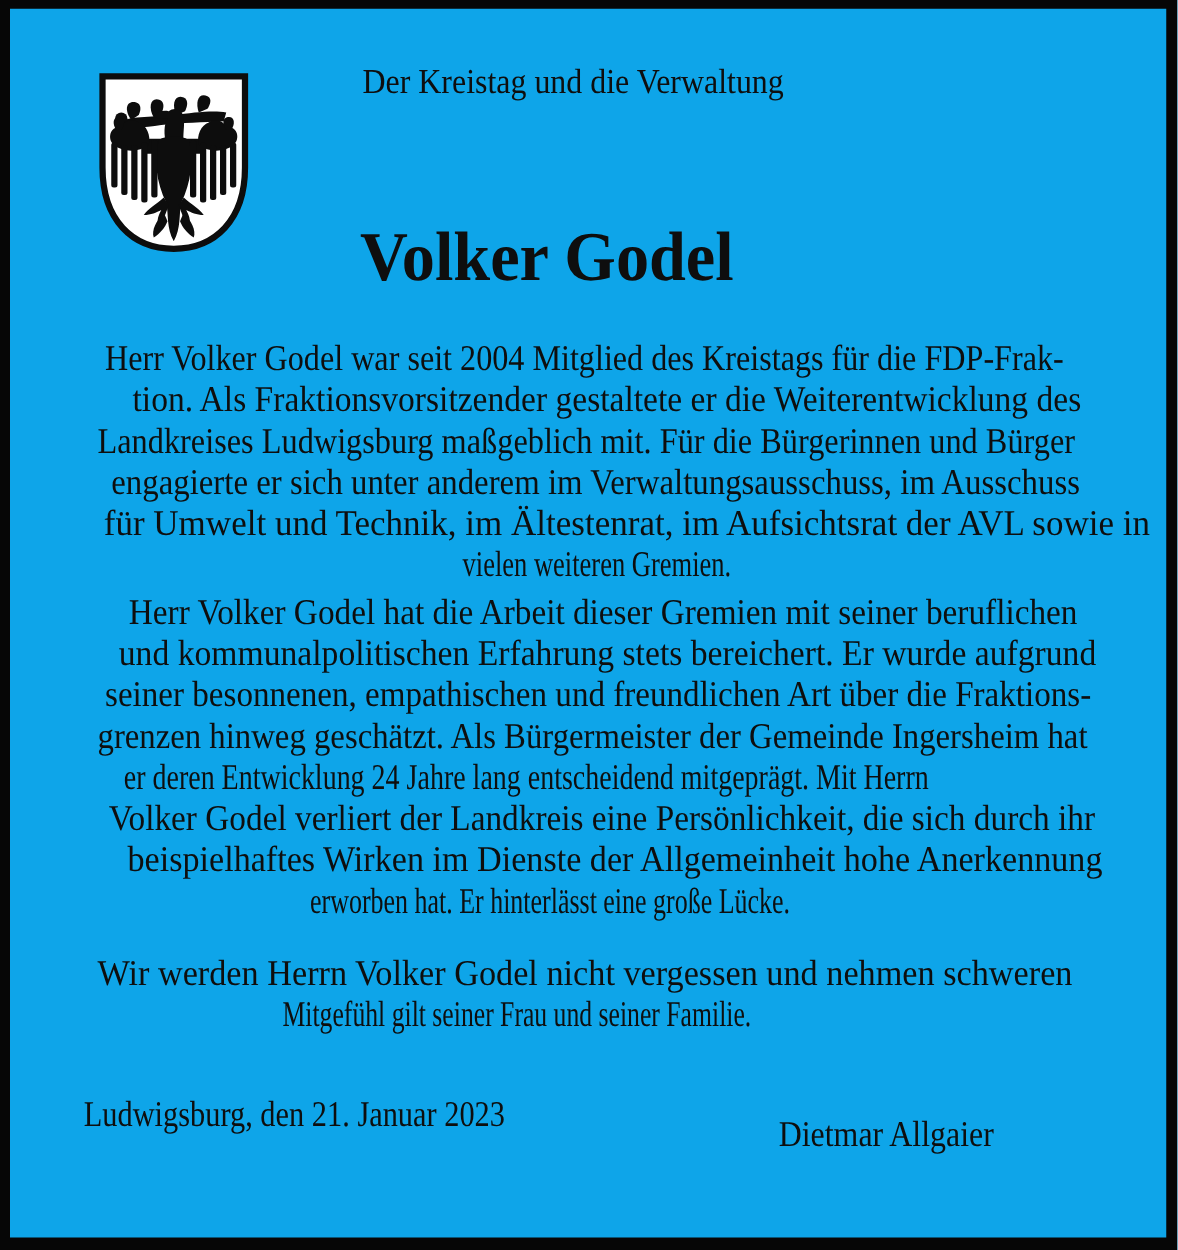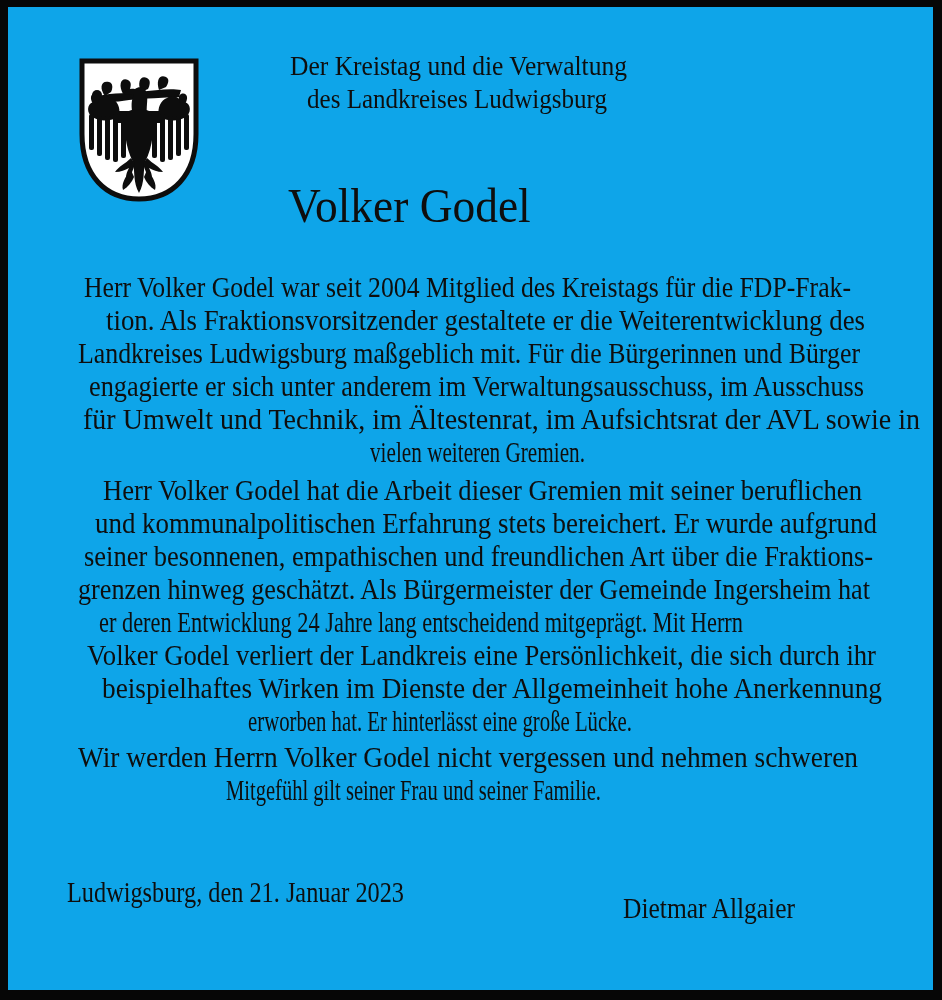--- a/index.html
+++ b/index.html
@@ -15,24 +15,24 @@
     border-bottom: 10px solid #060606;
     overflow: hidden;
     font-family: "Liberation Serif", "DejaVu Serif", serif;
     color: #0e0e0e;
     text-align: center;
   }
   
   .abs { position: absolute; }
   .crest { left: 67px; top: 47px; width: 128px; height: 152px; }
   .header-block { left: 282px; top: 42px; font-size: 28px; line-height: 33px; }
-  .title-block  { left: 280px; top: 165px; font-size: 48px; line-height: 68px; font-weight: normal; }
+  .title-block  { left: 280px; top: 165px; font-size: 56px; line-height: 68px; font-weight: bold; }
   .p1 { left: 70px; top: 264px; }
   .p2 { left: 70px; top: 467px; }
-  .p3 { left: 70px; top: 734px; text-decoration: underline; }
+  .p3 { left: 70px; top: 756px; text-decoration: underline; }
   .footer-date { left: 59px;  top: 869px; }
   .footer-sig  { left: 615px; top: 869px; margin-top: 16px; }
   .para, .footer-date, .footer-sig { font-size: 29px; line-height: 33px; }
   .line { height: 33px; white-space: nowrap; }
   .fit {
     display: inline-block;
     white-space: nowrap;
     transform-origin: 0 50%;
   }
 </style>
@@ -81,21 +81,20 @@
       <path d="M56,104 C50,110 44,112 40,118 C46,118 50,116 54,114 C52,118 50,122 52,126 C56,122 58,116 60,110 Z"></path>
       <path d="M72,104 C78,110 84,112 88,118 C82,118 78,116 74,114 C76,118 78,122 76,126 C72,122 70,116 68,110 Z"></path>
 
       <path d="M56,116 C50,123 46,130 48,136 C53,133 57,128 59,123 Z"></path>
       <path d="M72,116 C78,123 82,130 80,136 C75,133 71,128 69,123 Z"></path>
     </g>
   </svg>
 
   <div class="abs header-block">
     <div class="line"><span class="fit" style="transform: scaleX(0.911773);">Der Kreistag und die Verwaltung</span></div>
-    <div class="line"><span class="fit" style="transform: scaleX(0.894354);">des Landkreises Ludwigsburg</span></div>
   </div>
 
   <div class="abs title-block">
     <span class="fit" style="transform: scaleX(0.946545);">Volker Godel</span>
   </div>
 
   <div class="abs para p1">
     <div class="line"><span class="fit" style="transform: scaleX(0.886962);">Herr Volker Godel war seit 2004 Mitglied des Kreistags für die FDP-Frak-</span></div>
     <div class="line"><span class="fit" style="transform: scaleX(0.925381);">tion. Als Fraktionsvorsitzender gestaltete er die Weiterentwicklung des</span></div>
     <div class="line"><span class="fit" style="transform: scaleX(0.891565);">Landkreises Ludwigsburg maßgeblich mit. Für die Bürgerinnen und Bürger</span></div>

